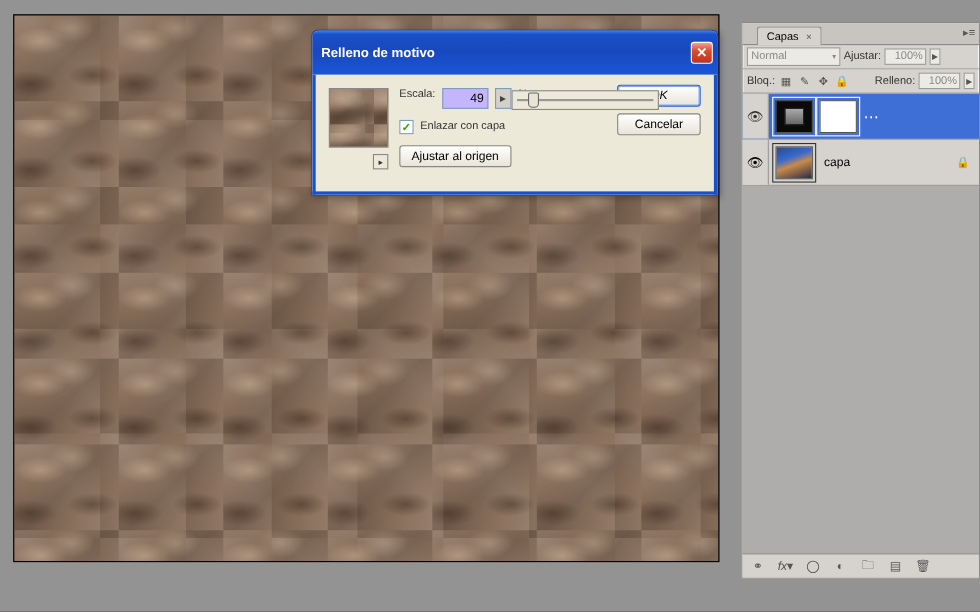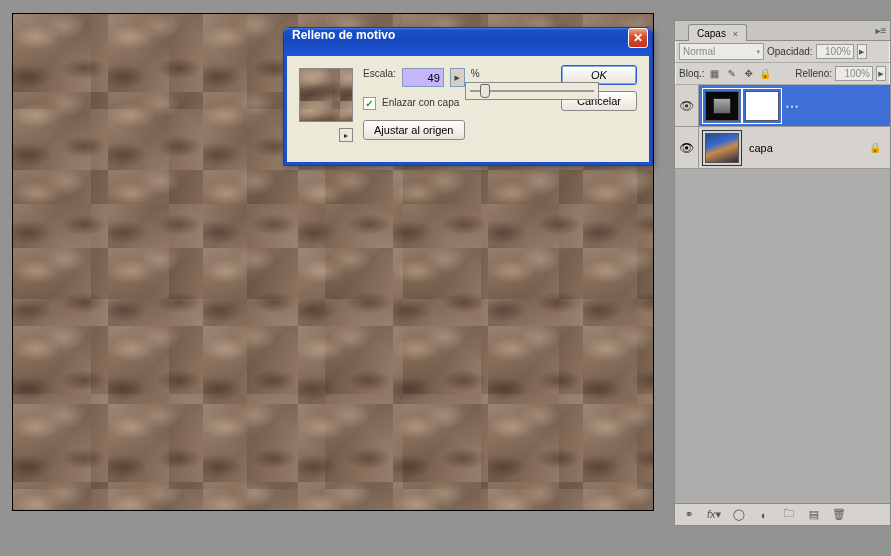--- a/index.html
+++ b/index.html
@@ -42,24 +42,25 @@
     position: absolute;
     left: 283px;
     top: 27px;
     width: 370px;
     background: #ece9d8;
     border: 1px solid #1a3ea0;
     border-radius: 6px 6px 0 0;
     box-shadow: 2px 2px 6px rgba(0,0,0,0.3);
   }
   .titlebar {
-    height: 28px;
+    height: 40px;
     background: linear-gradient(to bottom, #3a80f4 0%, #1a50c8 8%, #1848be 45%, #1a56d8 100%);
     border-radius: 5px 5px 0 0;
     display: flex;
+    align-items: center;
     padding: 0 4px 0 8px;
     color: #fff;
     font-weight: bold;
     font-size: 12px;
   }
   .titlebar .title { flex: 1; }
   .close-btn {
     width: 20px; height: 20px;
     background: linear-gradient(to bottom, #f6a08a, #d64d30 40%, #c0351a);
     border: 1px solid #fff;
@@ -261,21 +262,21 @@
     </div>
     <div class="panel-menu">
       <span>▸≡</span>
     </div>
   </div>
   <div class="panel-row1">
     <div class="blend-dd">
       <span>Normal</span>
       <span style="font-size:7px;">▾</span>
     </div>
-    <span class="mini-label">Opacidad:</span>
+    <span class="mini-label">Ajustar:</span>
     <div class="pct-box">
       <span>100%</span>
     </div>
     <div class="arrow-r">
       <span>▶</span>
     </div>
   </div>
   <div class="panel-row2">
     <span class="mini-label">Bloq.:</span>
     <div class="lock-icons">

